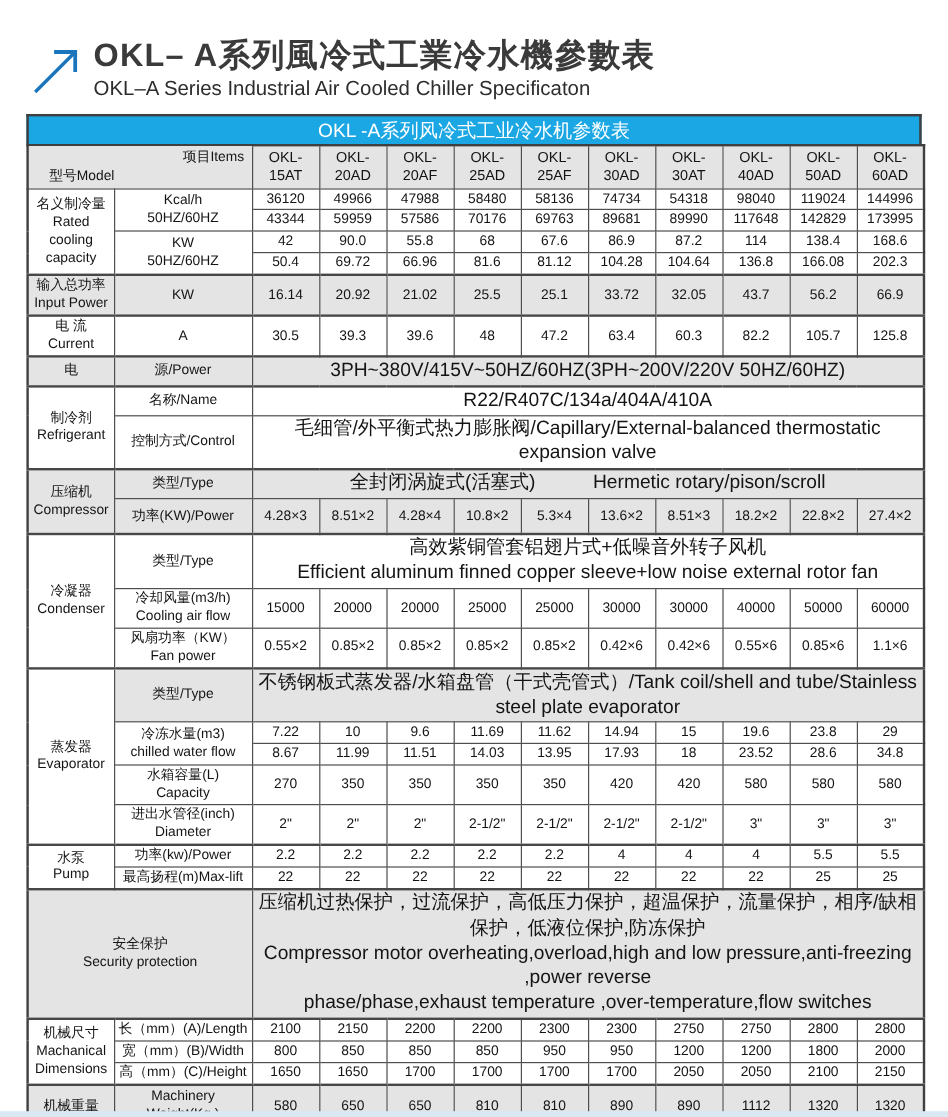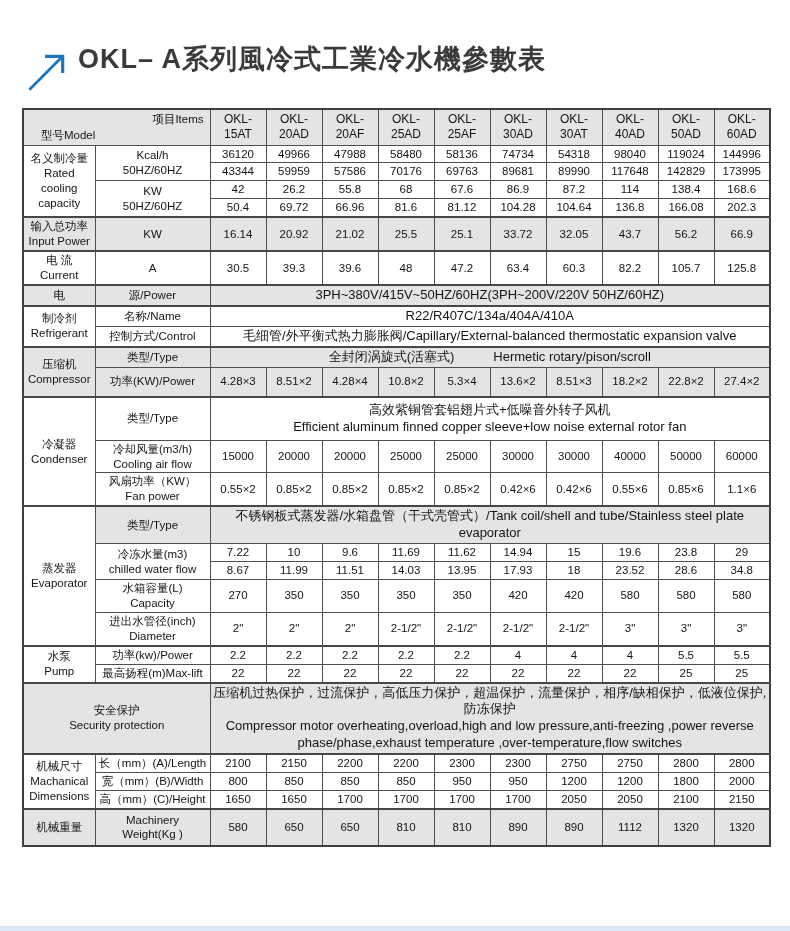--- a/index.html
+++ b/index.html
@@ -9,21 +9,21 @@
     --line:#4f4f4f;
   }
   *{box-sizing:border-box;}
   html,body{margin:0;padding:0;}
   body{
     width:790px;height:931px;position:relative;overflow:hidden;
     background:#ffffff;color:#111;
     font-family:"Liberation Sans","DejaVu Sans",sans-serif;
   }
   
-  .page-header{display:flex;align-items:flex-start;padding:44px 0 0 20px;}
+  .page-header{display:flex;align-items:flex-start;padding:31px 0 0 20px;}
   .brand-arrow{width:52px;height:50px;flex:0 0 52px;margin-top:4px;}
   .title-block{margin-left:6px;}
   .title-zh{font-size:27px;font-weight:700;color:#3a3a3a;letter-spacing:1px;line-height:1.15;}
   .title-en{font-size:17px;font-weight:500;color:#2d2d2d;margin-top:2px;}
   
   .table-wrap{width:746px;margin:10px 0 0 22px;}
   .table-caption{
     background:var(--accent);color:#fff;text-align:center;
     font-size:16px;font-weight:500;height:25px;line-height:25px;
     border:2px solid #3f3f3f;border-bottom:none;
@@ -38,41 +38,43 @@
   td.white{background:#ffffff !important;}
   tr.sec td,tr.sec th{border-top:2px solid #474747;}
   th.model{background:#e0e0e0;font-size:12px;}
   th.corner{
     background:#e0e0e0;position:relative;padding:0;
     background-image:linear-gradient(to bottom right,transparent 49.4%,#6a6a6a 49.4%,#6a6a6a 50.6%,transparent 50.6%);
   }
   .corner-model{position:absolute;left:17px;bottom:2px;font-size:11.5px;}
   .corner-items{position:absolute;right:6px;top:2px;font-size:11.5px;}
   td.lab,td.lab2{font-size:11.5px;}
-  td.spanv{font-size:13px;}
+  td.spanv{font-size:16px;}
   
   .notes{margin:14px 0 0 28px;font-size:12px;line-height:16px;color:#1c1c1c;}
   .notes .ind{padding-left:16px;}
   
   .bottom-strip{position:absolute;left:0;bottom:0;width:790px;height:5px;background:#d9e8f3;}
 </style>
 </head>
 <body>
 
 <div class="page-header">
   <svg class="brand-arrow" viewBox="0 0 56 54" aria-hidden="true">
     <path d="M46 9 L10 45" stroke="#1b75bc" stroke-width="3" fill="none"></path>
     <path d="M27 9 L46 9 L46 27" stroke="#1b75bc" stroke-width="3.4" fill="none"></path>
   </svg>
   <div class="title-block">
     <div class="title-zh">OKL– A系列風冷式工業冷水機參數表</div>
+    <div class="title-en">OKL–A Series Industrial Air Cooled Chiller Specificaton</div>
   </div>
 </div>
 
 <div class="table-wrap">
+  <div class="table-caption">OKL -A系列风冷式工业冷水机参数表</div>
   <table>
       <colgroup>
         <col style="width: 72px;">
         <col style="width: 115px;">
         <col style="width: 56px;">
         <col style="width: 56px;">
         <col style="width: 56px;">
         <col style="width: 56px;">
         <col style="width: 56px;">
         <col style="width: 56px;">
@@ -120,21 +122,21 @@
           <td class="val">69763</td>
           <td class="val">89681</td>
           <td class="val">89990</td>
           <td class="val">117648</td>
           <td class="val">142829</td>
           <td class="val">173995</td>
         </tr>
         <tr style="height: 17px;">
           <td rowspan="2" class="item">KW<br>50HZ/60HZ</td>
           <td class="val">42</td>
-          <td class="val">26.2</td>
+          <td class="val">90.0</td>
           <td class="val">55.8</td>
           <td class="val">68</td>
           <td class="val">67.6</td>
           <td class="val">86.9</td>
           <td class="val">87.2</td>
           <td class="val">114</td>
           <td class="val">138.4</td>
           <td class="val">168.6</td>
         </tr>
         <tr style="height: 17px;">

